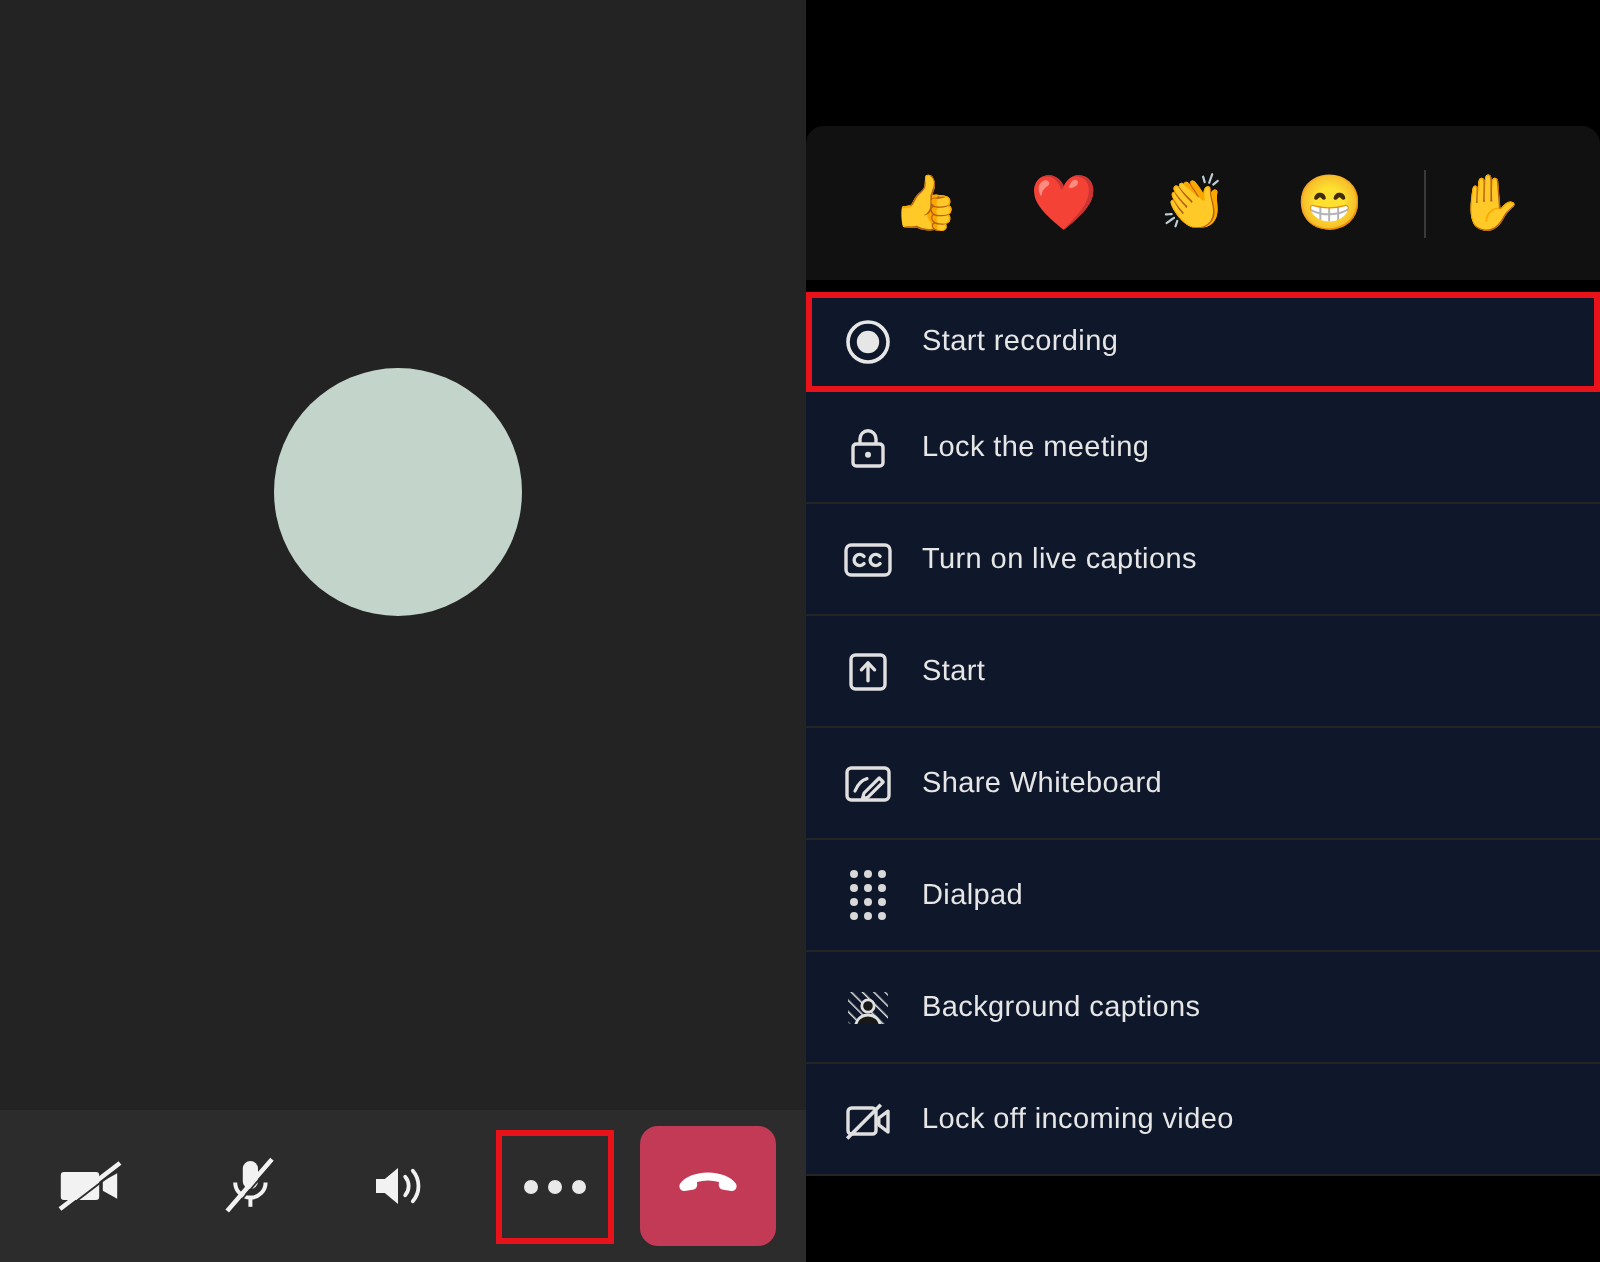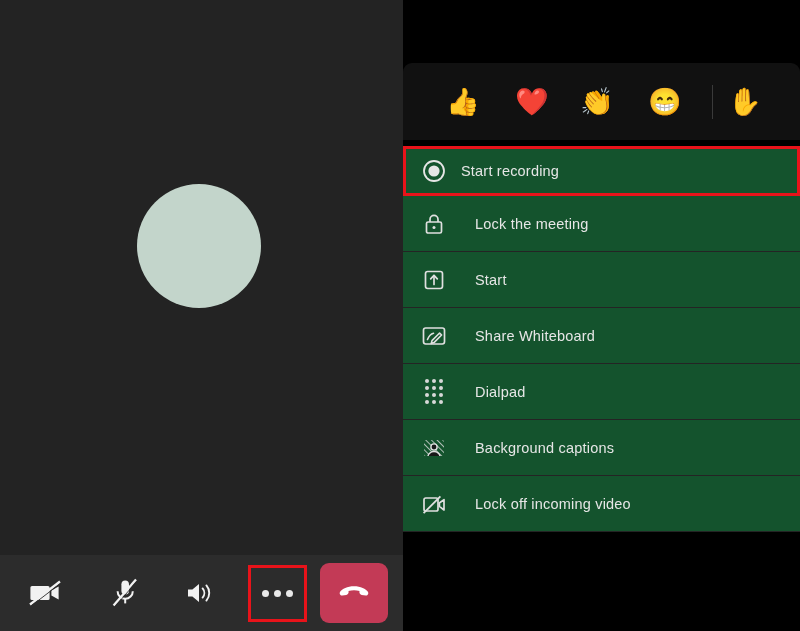--- a/index.html
+++ b/index.html
@@ -143,38 +143,38 @@
     position: absolute;
     left: 0;
     top: 140px;
     width: 397px;
   }
   .menu-row {
     position: relative;
     height: 56px;
     display: flex;
     align-items: center;
-    background: #14532d;
+    background: #0f172a;
     border-bottom: 1px solid #242424;
     cursor: pointer;
     box-sizing: border-box;
   }
   .menu-row .mi-icon {
     position: absolute;
     left: 16px;
     width: 30px;
     height: 30px;
     display: flex;
     align-items: center;
     justify-content: center;
   }
   .menu-row .mi-icon svg { display: block; }
   .menu-row .mi-label {
     position: absolute;
-    left: 72px;
+    left: 58px;
     font-size: 14.5px;
     color: #e6e6e6;
     letter-spacing: 0.2px;
     white-space: nowrap;
   }
   
   .menu-row.highlight {
     border: 3px solid #e8131a;
     border-bottom: 3px solid #e8131a;
     height: 50px;
@@ -286,20 +286,30 @@
         <span class="mi-icon">
           <svg width="24" height="24" viewBox="0 0 24 24">
             <rect x="4.5" y="10" width="15" height="11" rx="1.6" fill="none" stroke="#e0e0e0" stroke-width="1.7"></rect>
             <path d="M8 10V7.4a4 4 0 0 1 8 0V10" fill="none" stroke="#e0e0e0" stroke-width="1.7"></path>
             <circle cx="12" cy="15.4" r="1.5" fill="#e0e0e0"></circle>
           </svg>
         </span>
         <span class="mi-label">Lock the meeting</span>
       </div>
 
+      <div class="menu-row">
+        <span class="mi-icon">
+          <svg width="26" height="22" viewBox="0 0 26 22">
+            <rect x="2" y="3.5" width="22" height="15" rx="2.6" fill="none" stroke="#e0e0e0" stroke-width="1.7"></rect>
+            <path d="M11 9.2a2.8 2.8 0 1 0 0 3.6" fill="none" stroke="#e0e0e0" stroke-width="1.7" stroke-linecap="round"></path>
+            <path d="M19 9.2a2.8 2.8 0 1 0 0 3.6" fill="none" stroke="#e0e0e0" stroke-width="1.7" stroke-linecap="round"></path>
+          </svg>
+        </span>
+        <span class="mi-label">Turn on live captions</span>
+      </div>
 
 
       <div class="menu-row">
         <span class="mi-icon">
           <svg width="24" height="24" viewBox="0 0 24 24">
             <rect x="3.5" y="3.5" width="17" height="17" rx="2.2" fill="none" stroke="#e0e0e0" stroke-width="1.7"></rect>
             <line x1="12" y1="16.4" x2="12" y2="7.6" stroke="#e0e0e0" stroke-width="1.7" stroke-linecap="round"></line>
             <path d="M8.7 10.9 12 7.4l3.3 3.5" fill="none" stroke="#e0e0e0" stroke-width="1.7" stroke-linecap="round" stroke-linejoin="round"></path>
           </svg>
         </span>

